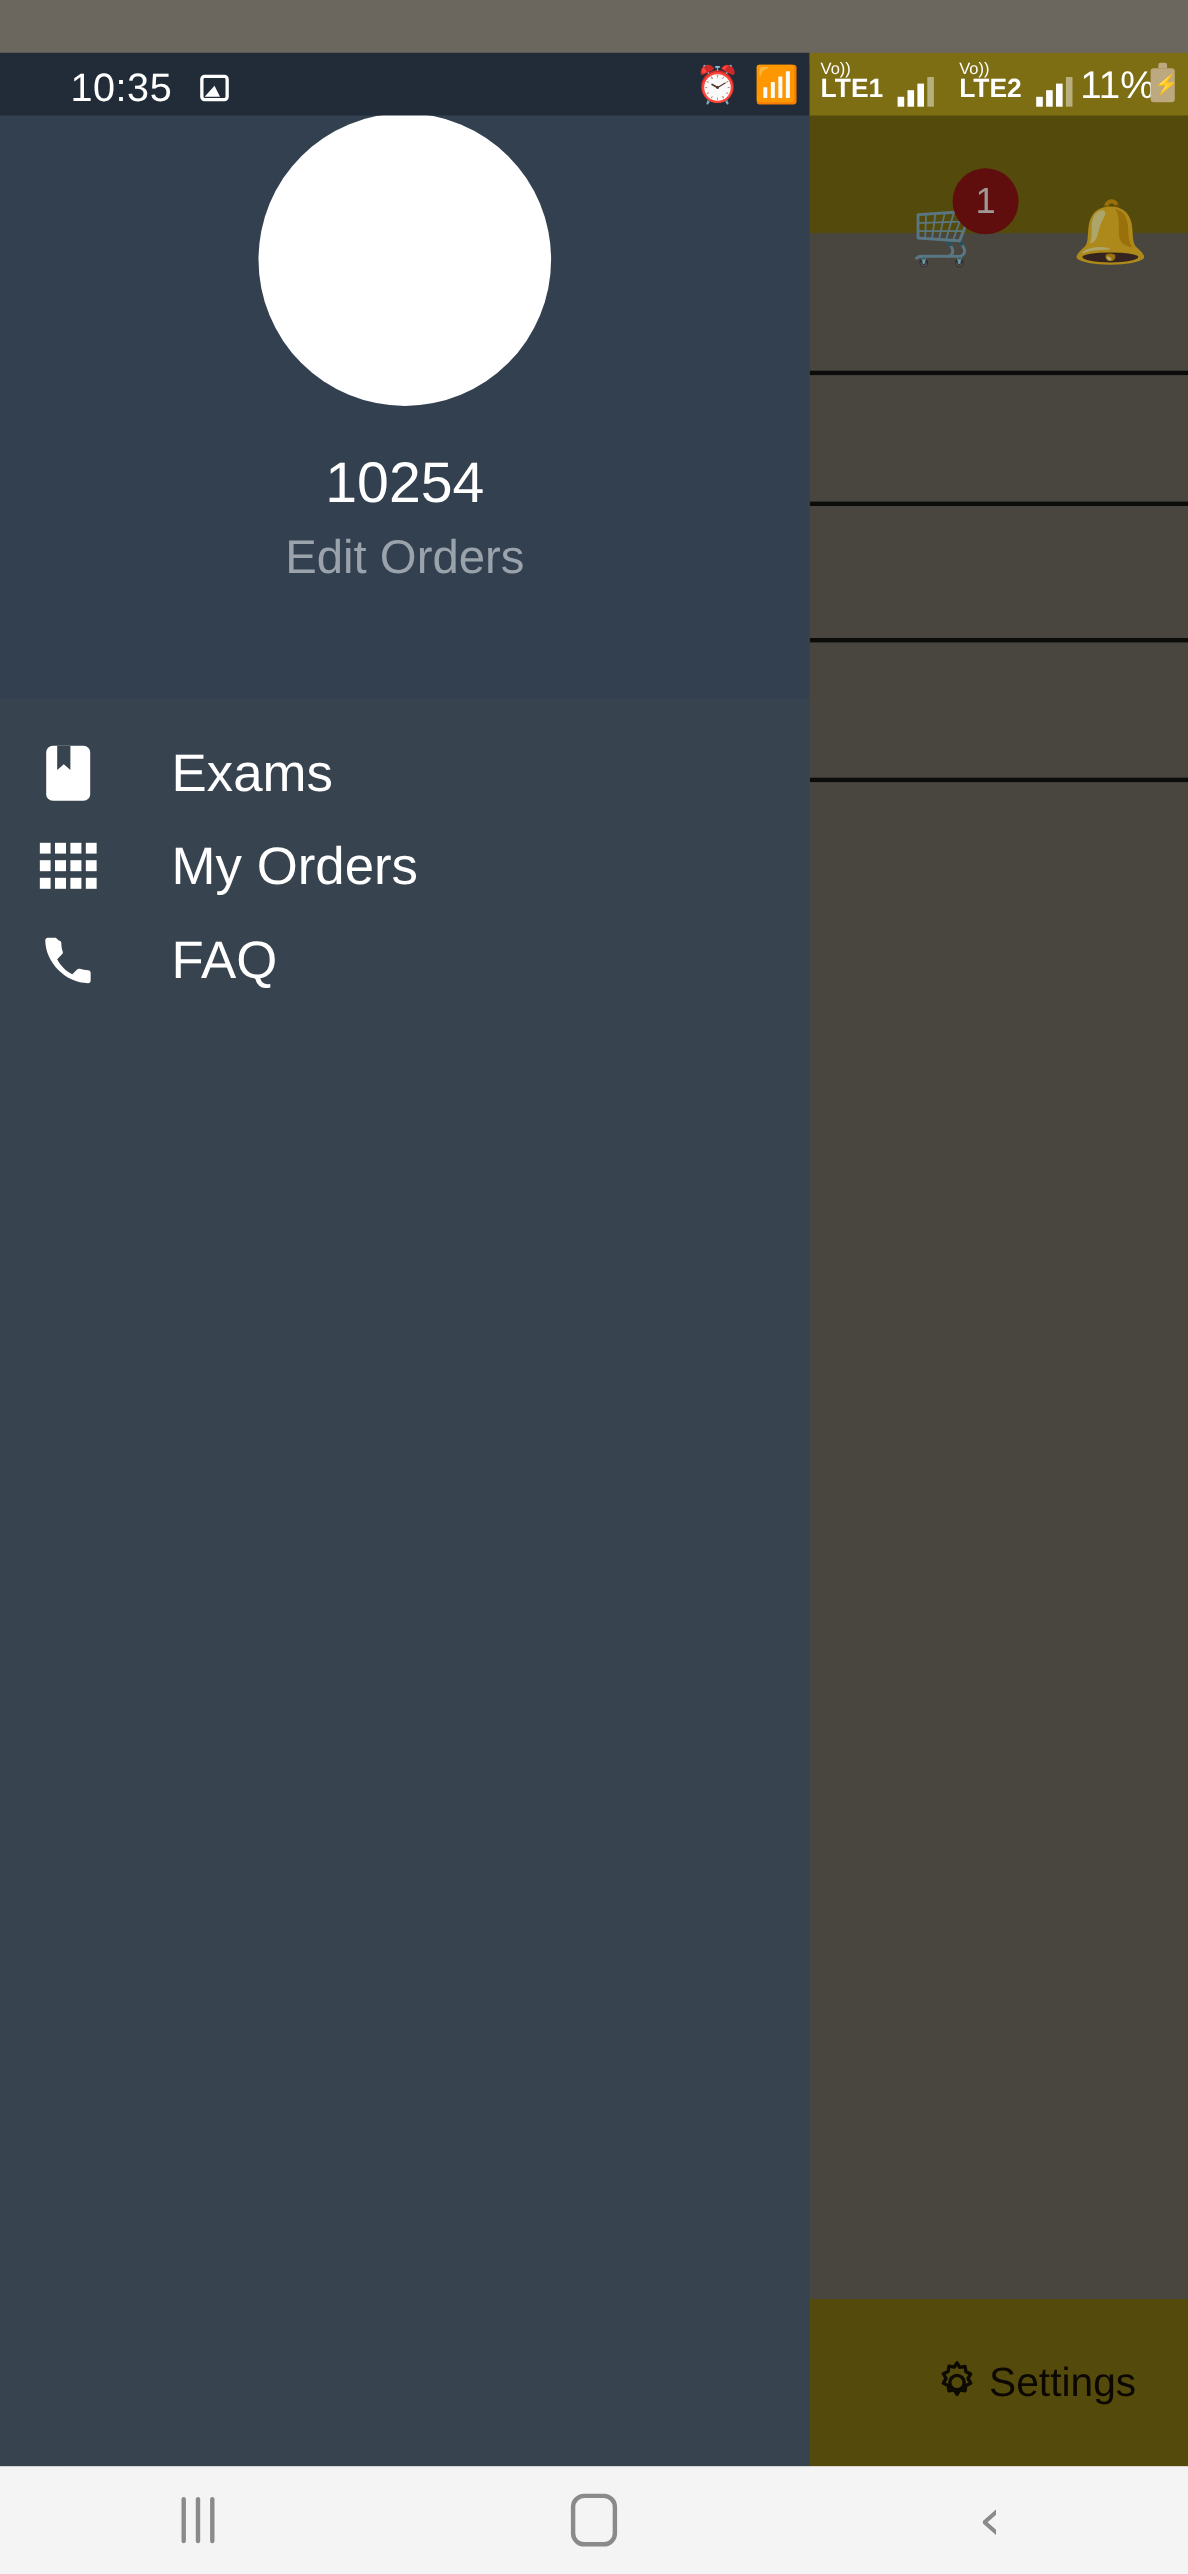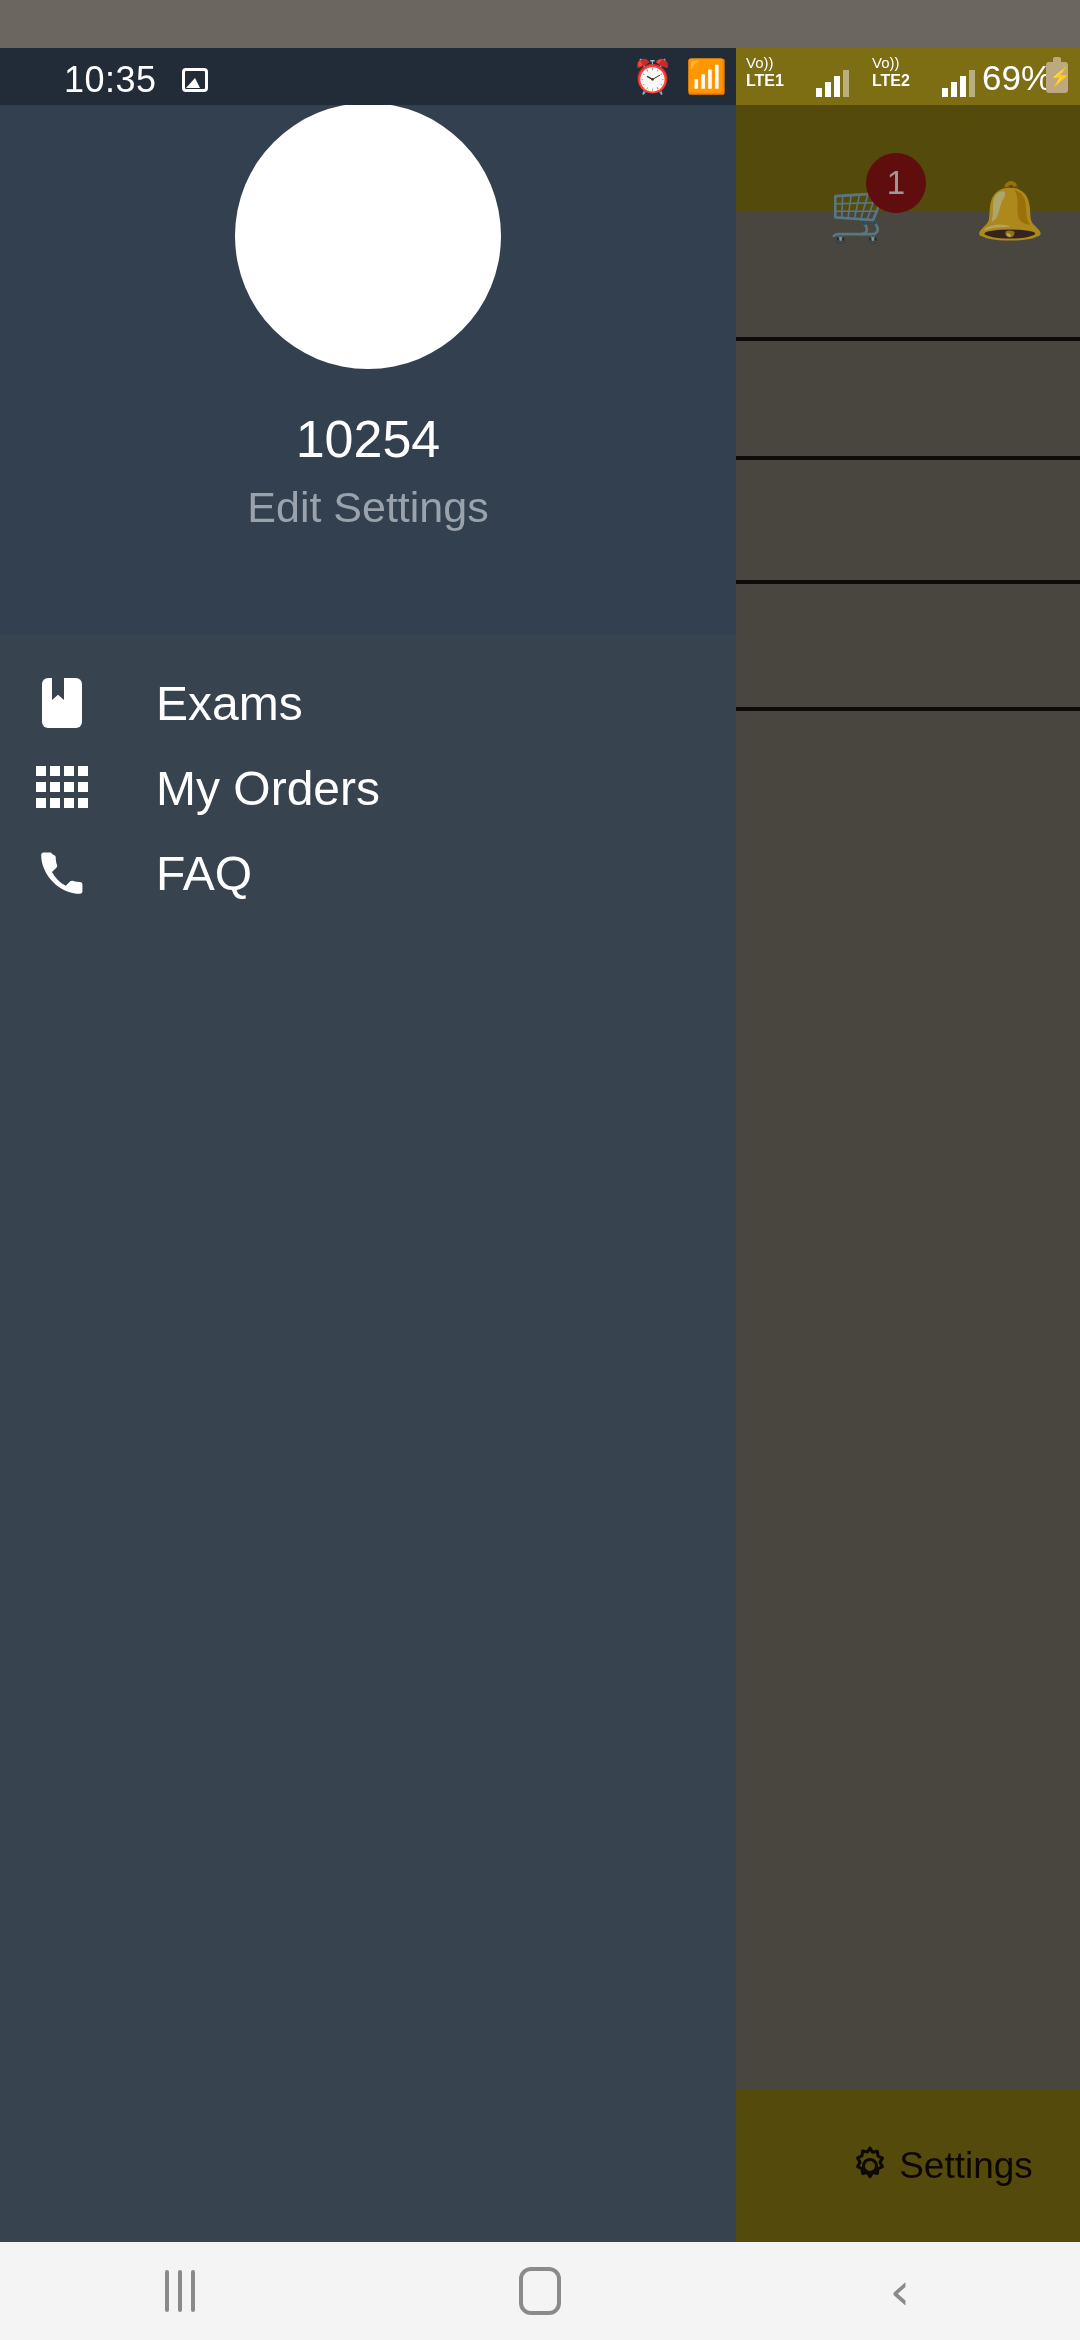--- a/index.html
+++ b/index.html
@@ -105,21 +105,21 @@
     content:""; position:absolute; left:1px; bottom:1px;
     width:0; height:0;
     border-left:9px solid transparent; border-right:5px solid transparent;
     border-bottom:10px solid #ffffff;
   }
   .sb-icon { position:absolute; top:12px; }
   #sb-alarm { left:632px; font-size:33px; color:#fff; line-height:33px; }
   #sb-wifi  { left:686px; font-size:33px; color:#fff; line-height:33px; }
   .sb-sim { position:absolute; top:7px; color:#ffffff; }
   .sb-sim .volte { font-size:15px; line-height:16px; display:block; }
-  .sb-sim .lte   { font-size:16px; line-height:19px; display:block; font-weight:bold;}
+  .sb-sim .lte   { font-size:24px; line-height:19px; display:block; font-weight:bold;}
   #sb-sim1 { left:746px; }
   #sb-sim2 { left:872px; }
   .sb-bars { position:absolute; top:22px; display:flex; align-items:flex-end; gap:3px; }
   .sb-bars i { display:block; width:6px; background:#fff; }
   .sb-bars i:nth-child(1){height:9px;}
   .sb-bars i:nth-child(2){height:15px;}
   .sb-bars i:nth-child(3){height:21px;}
   .sb-bars i:nth-child(4){height:27px; background:rgba(255,255,255,.45);}
   #sb-bars1 { left:816px; }
   #sb-bars2 { left:942px; }
@@ -233,21 +233,21 @@
     </div>
   </div>
 
   <div id="scrim"></div>
 
   <div id="drawer">
 
     <div id="drawer-header">
       <div id="avatar"></div>
       <div id="profile-name">10254</div>
-      <div id="profile-edit">Edit Settings</div>
+      <div id="profile-edit">Edit Orders</div>
     </div>
 
     <div id="drawer-menu">
 
       <div class="menu-item" style="top:26px;">
         <span class="menu-icon">
           <svg width="48" height="54" viewBox="0 0 24 27">
             <rect x="2" y="1" width="20" height="25" rx="3" fill="#ffffff"></rect>
             <path d="M7 1 h6 v11 l-3-2.6 -3 2.6 z" fill="#37434f"></path>
           </svg>
@@ -315,21 +315,21 @@
       <span class="volte">Vo))</span>
       <span class="lte">LTE2</span>
     </div>
     <div class="sb-bars" id="sb-bars2">
       <i></i>
         <i></i>
         <i></i>
         <i></i>
     </div>
 
-    <div id="sb-battery-text">69%</div>
+    <div id="sb-battery-text">11%</div>
     <div id="sb-battery-icon"></div>
   </div>
 
   <div id="navbar">
     <div class="nav-btn">
       <span id="nav-recents">
           <i></i>
           <i></i>
           <i></i>
         </span>

